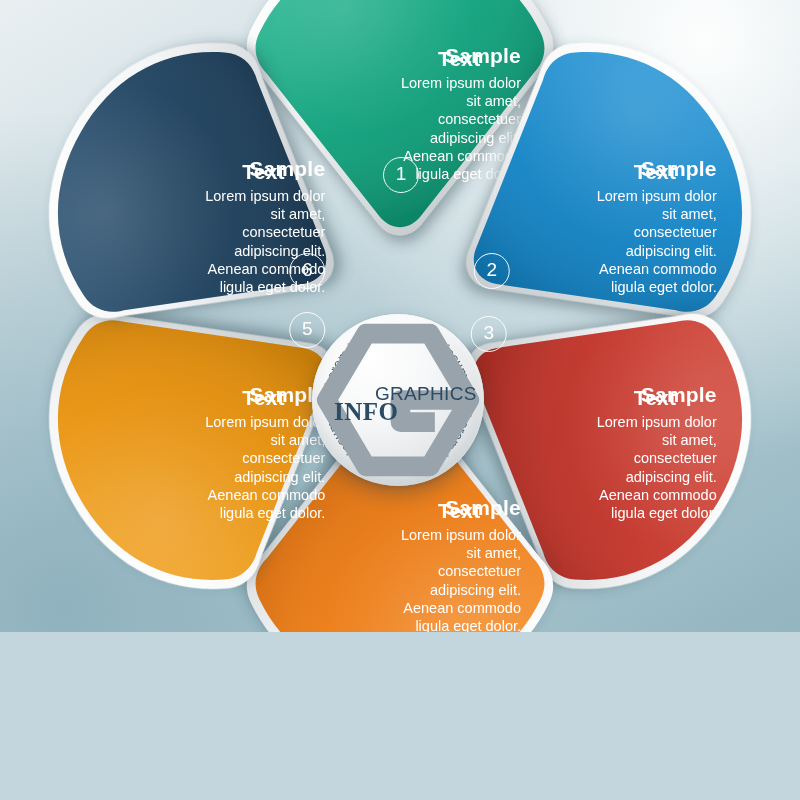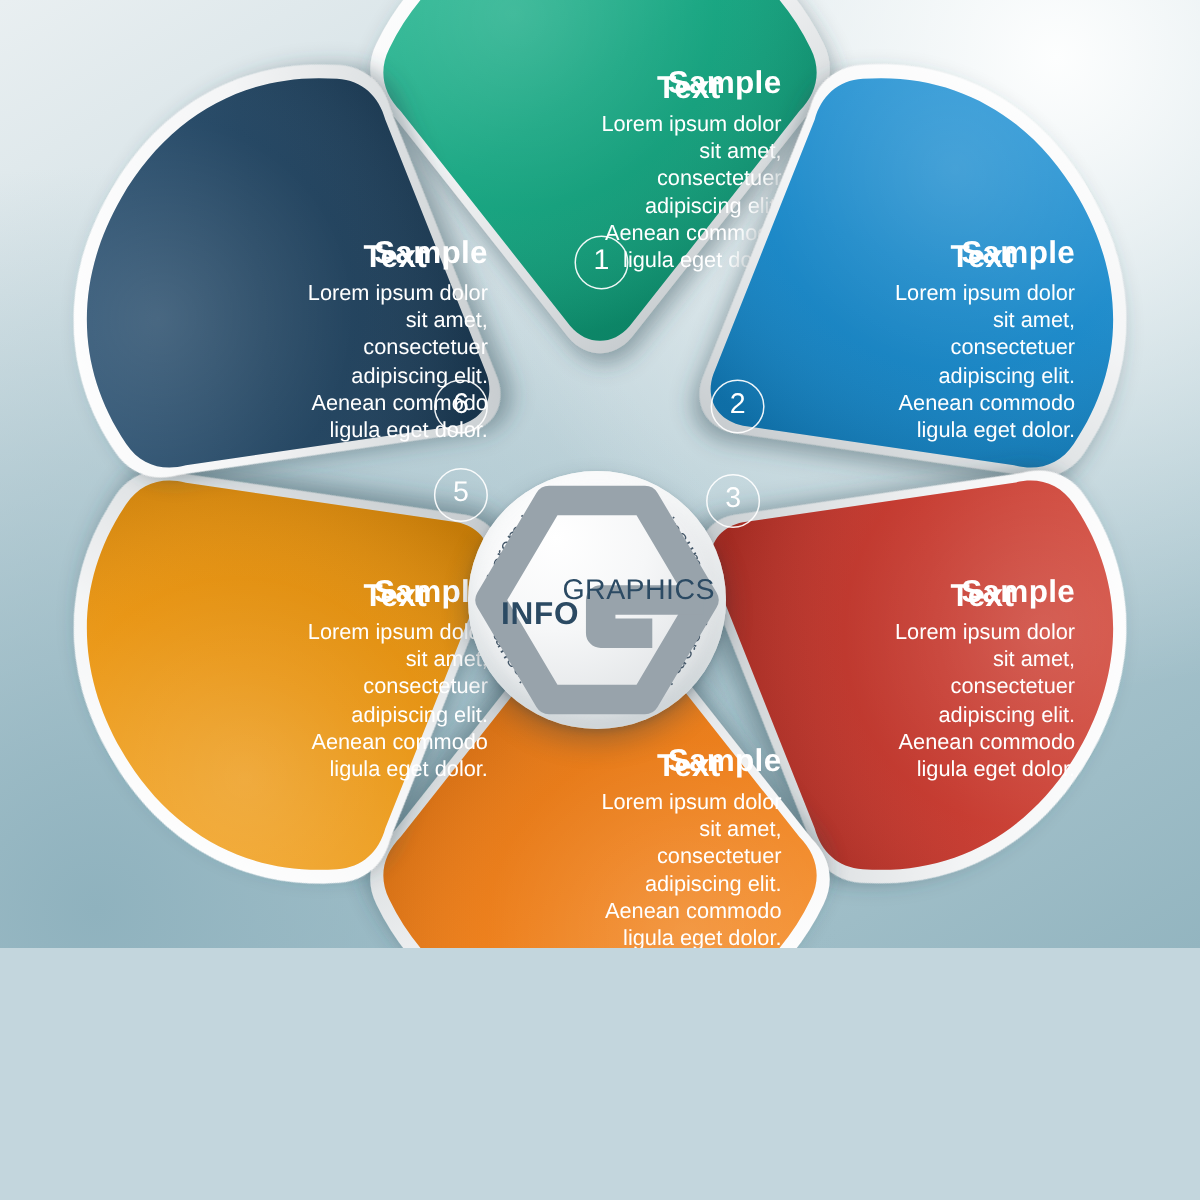--- a/index.html
+++ b/index.html
@@ -80,21 +80,21 @@
   #center svg{position:absolute;left:0;top:0;width:172px;height:172px;}
   .ring-text{
     font-family:"Liberation Sans", sans-serif;
     font-size:13.2px;fill:#46596a;letter-spacing:.1px;
   }
   #logo-wrap{
     position:absolute;left:0;top:0;width:172px;height:172px;
   }
   .logo-info{
     position:absolute;left:22px;top:84px;
-    font-size:21px;font-weight:bold;color:#2b4a63;letter-spacing:.5px;
+    font-size:25px;font-weight:bold;color:#2b4a63;letter-spacing:.5px;font-family:Liberation Serif, serif;
   }
   .logo-graphics{
     position:absolute;left:63px;top:69px;
     font-size:19px;font-weight:normal;color:#2b4a63;letter-spacing:.3px;
   }
   .hexg{position:absolute;left:50px;top:58px;}
 </style>
 </head>
 <body>
 

